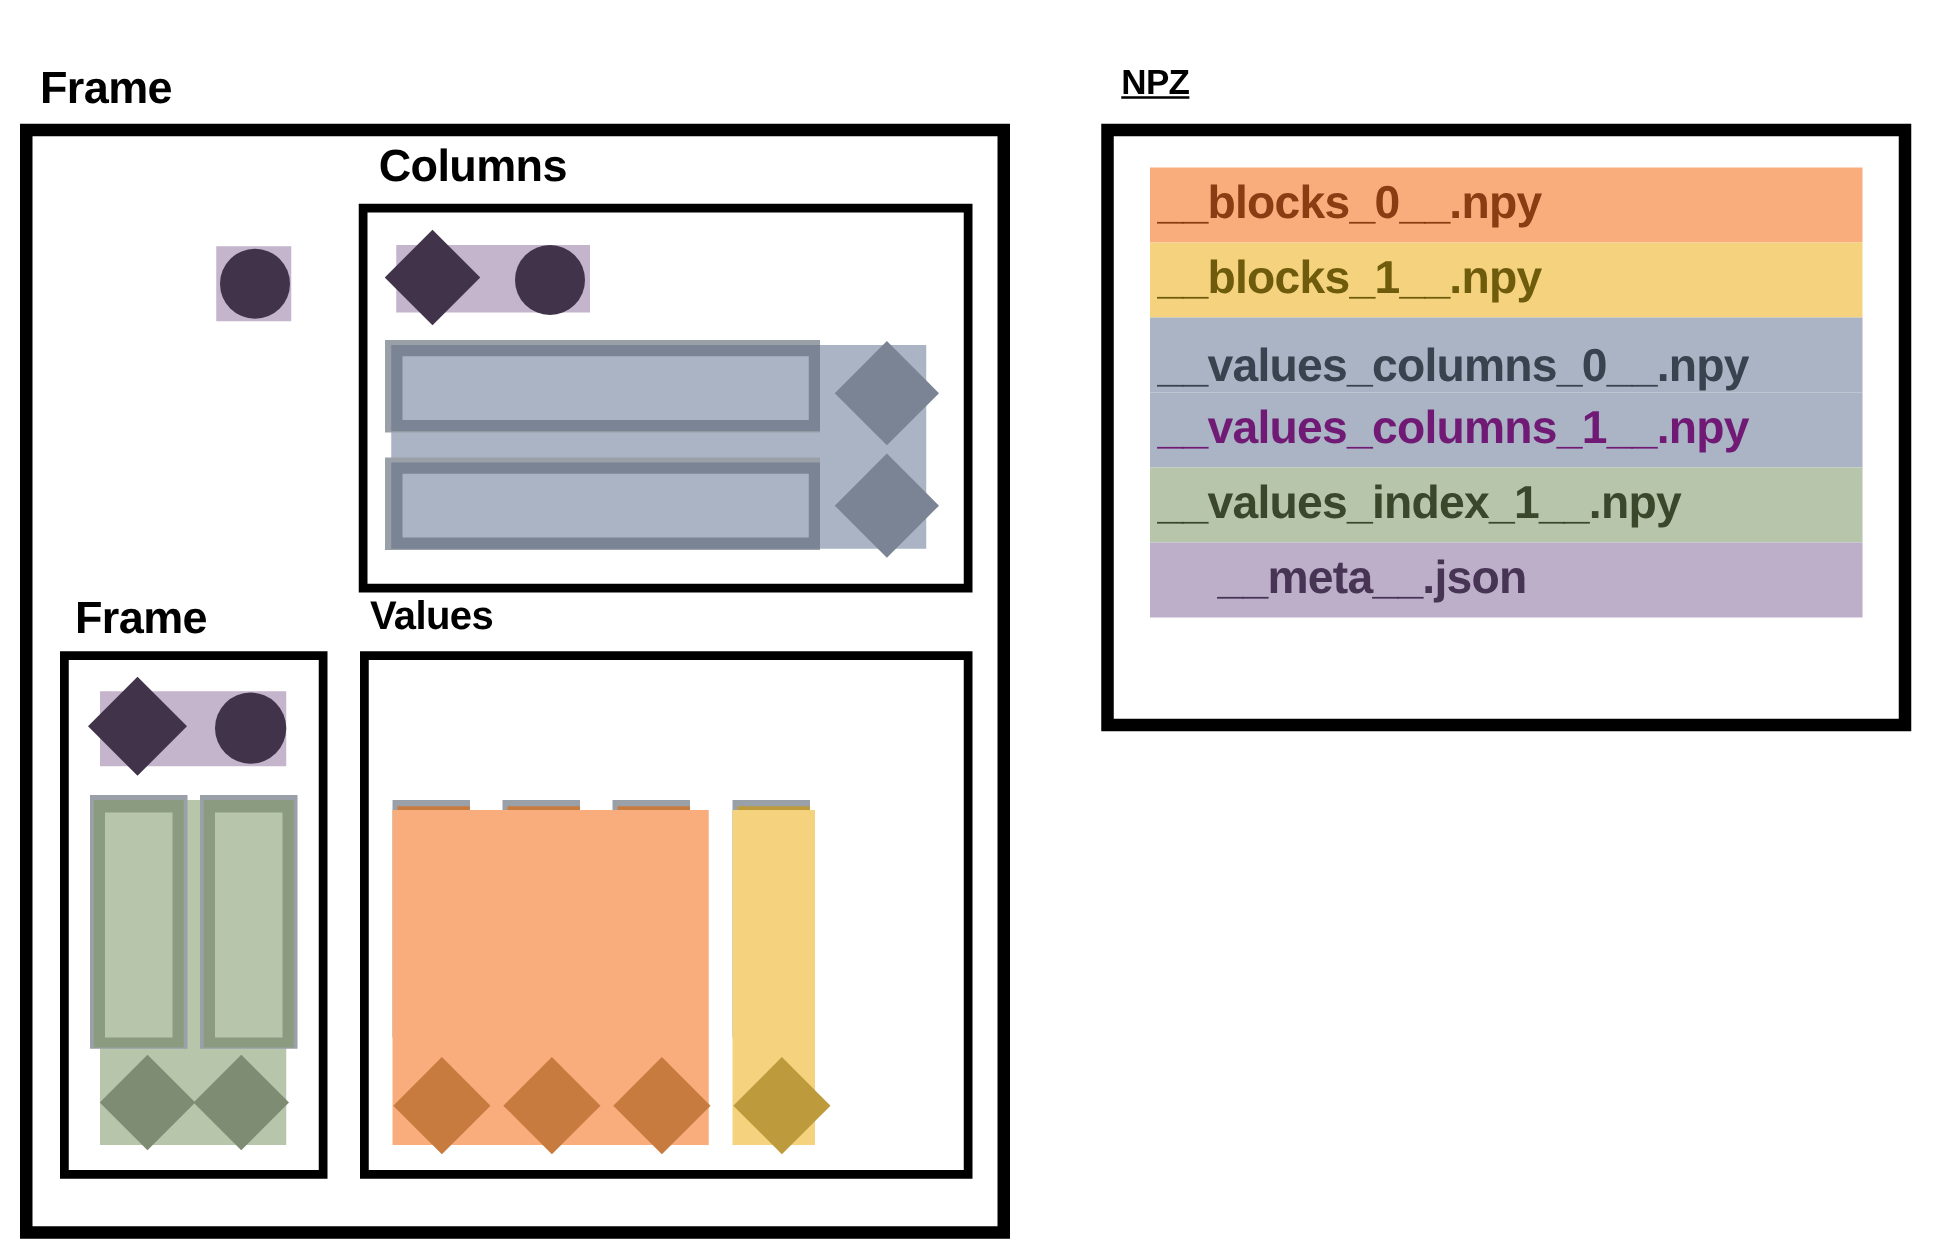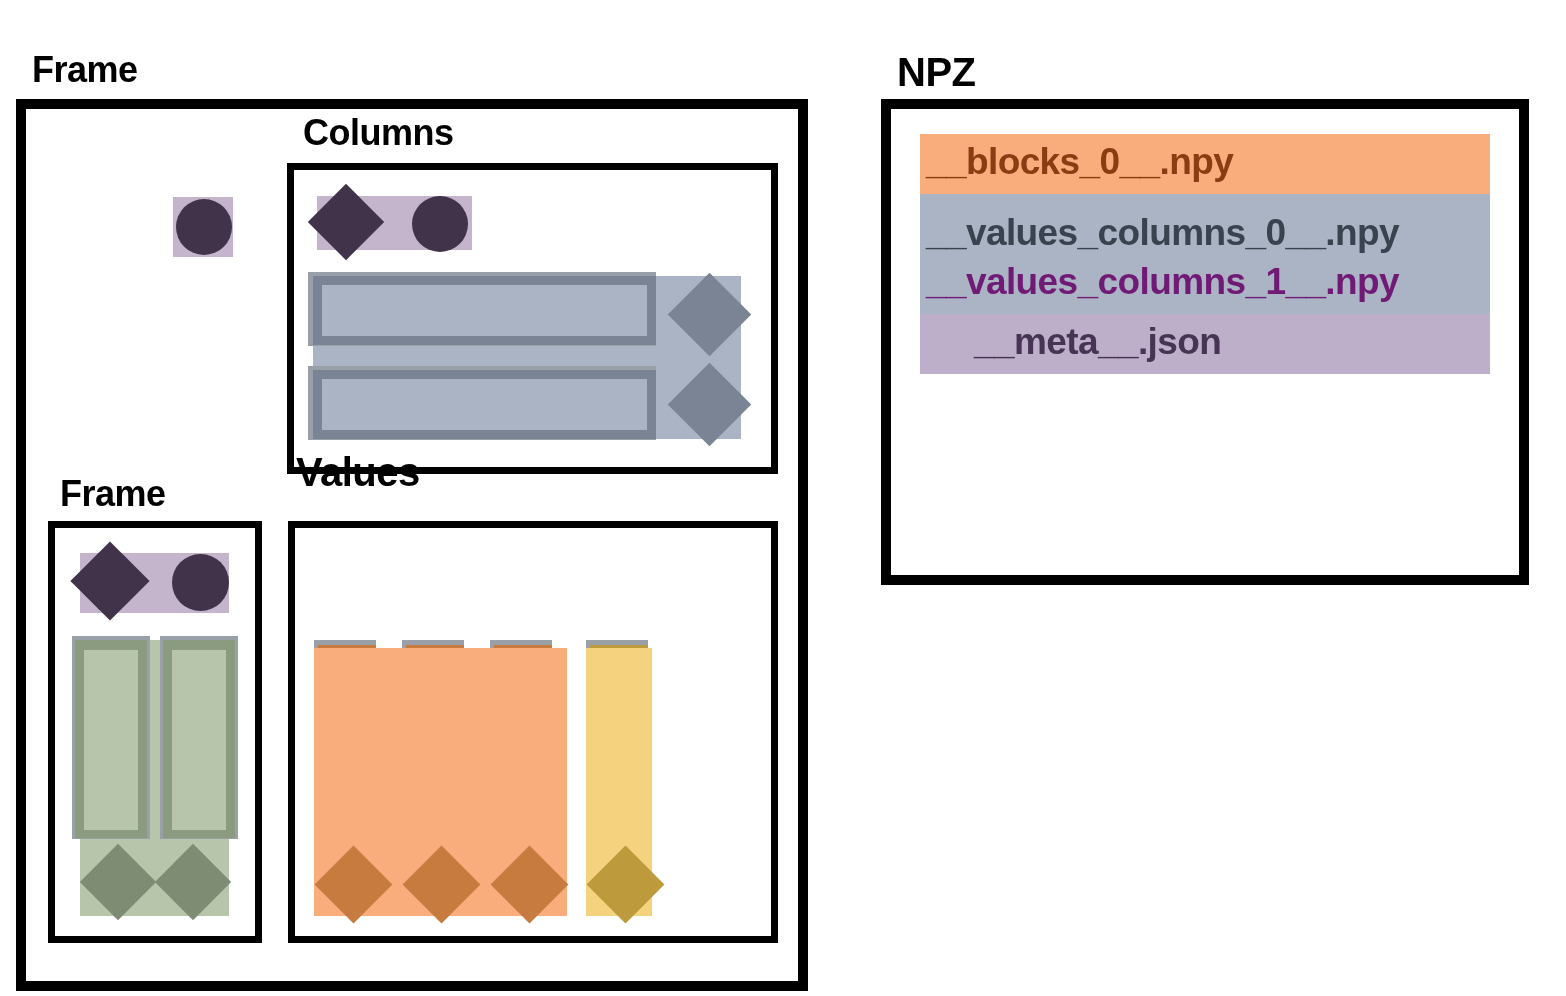--- a/index.html
+++ b/index.html
@@ -27,22 +27,22 @@
     position: absolute;
     font-weight: bold;
     color: #000000;
     white-space: nowrap;
     line-height: 1;
     letter-spacing: -0.5px;
   }
   .title-frame   { left: 32px;  top: 52px;  font-size: 36px; }
   .title-columns { left: 303px; top: 115px; font-size: 36px; }
   .title-index   { left: 60px;  top: 476px; font-size: 36px; }
-  .title-values  { left: 296px; top: 452px; font-size: 40px; }
-  .title-npz     { left: 897px; top: 52px;  font-size: 40px; }
+  .title-values  { left: 296px; top: 476px; font-size: 32px; }
+  .title-npz     { left: 897px; top: 52px;  font-size: 28px; text-decoration: underline; }
 
   
   .frame-box {
     position: absolute;
     left: 16px; top: 99px;
     width: 772px; height: 872px;
     border: 10px solid #000000;
     background: #ffffff;
     box-sizing: content-box;
   }
@@ -251,24 +251,30 @@
   <div class="diamond vd4"></div>
 
   <div class="box-title title-npz">NPZ</div>
 
   <div class="npz-box"></div>
 
   <div class="npz-list" id="npz-list">
       <div class="npz-row" style="background: rgb(249, 173, 124);">
         <span class="npz-row-label" style="color: rgb(138, 60, 18); text-align: center;">__blocks_0__.npy</span>
       </div>
+      <div class="npz-row" style="background: rgb(245, 210, 126);">
+        <span class="npz-row-label" style="color: rgb(110, 92, 12);">__blocks_1__.npy</span>
+      </div>
       <div class="npz-row" style="background: rgb(170, 180, 196); align-items: flex-end;">
         <span class="npz-row-label" style="color: rgb(57, 66, 79);">__values_columns_0__.npy</span>
       </div>
       <div class="npz-row" style="background: rgb(170, 180, 196);">
         <span class="npz-row-label" style="color: #701a75;">__values_columns_1__.npy</span>
       </div>
+      <div class="npz-row" style="background: rgb(183, 198, 171);">
+        <span class="npz-row-label" style="color: rgb(58, 71, 43);">__values_index_1__.npy</span>
+      </div>
       <div class="npz-row" style="background: rgb(189, 174, 201);">
         <span class="npz-row-label" style="color: rgb(71, 52, 85); margin-left: 48px;">__meta__.json</span>
       </div>
     </div>
 
 </div>
 
 </body></html>

